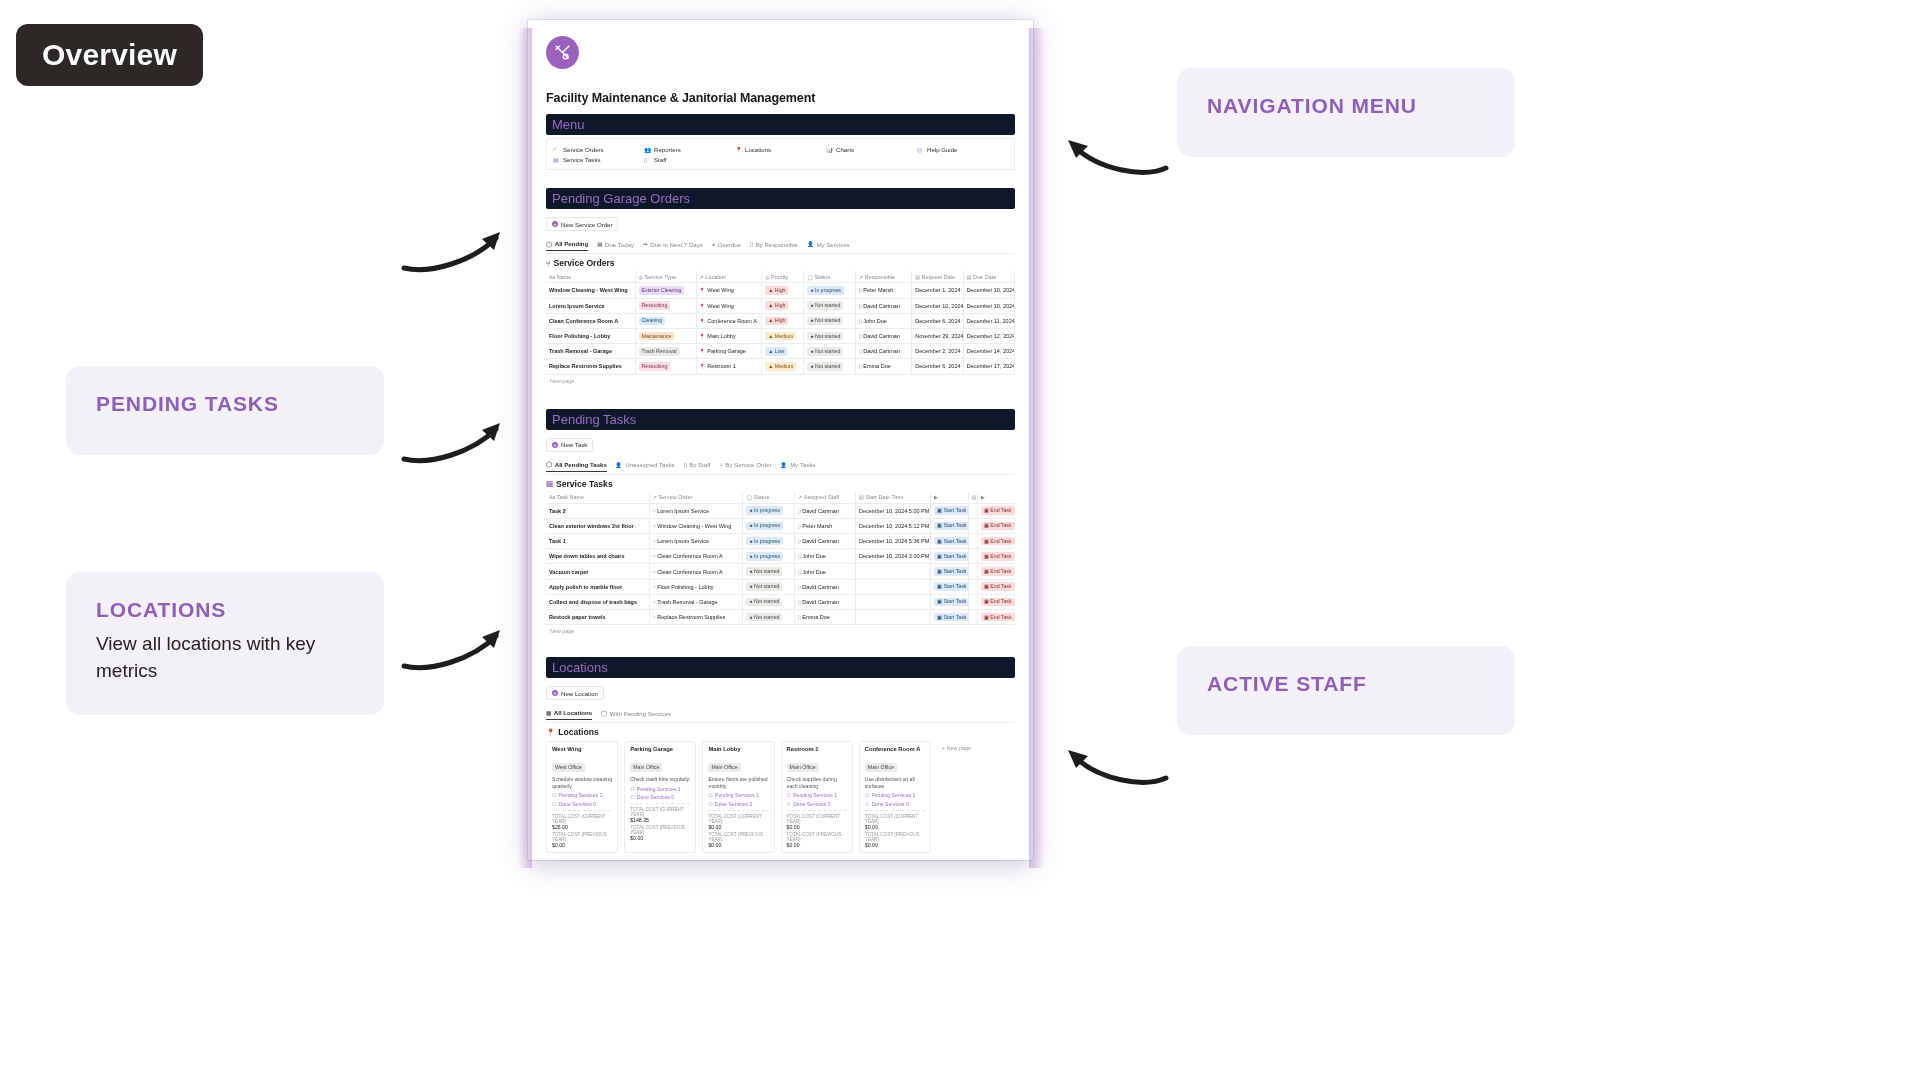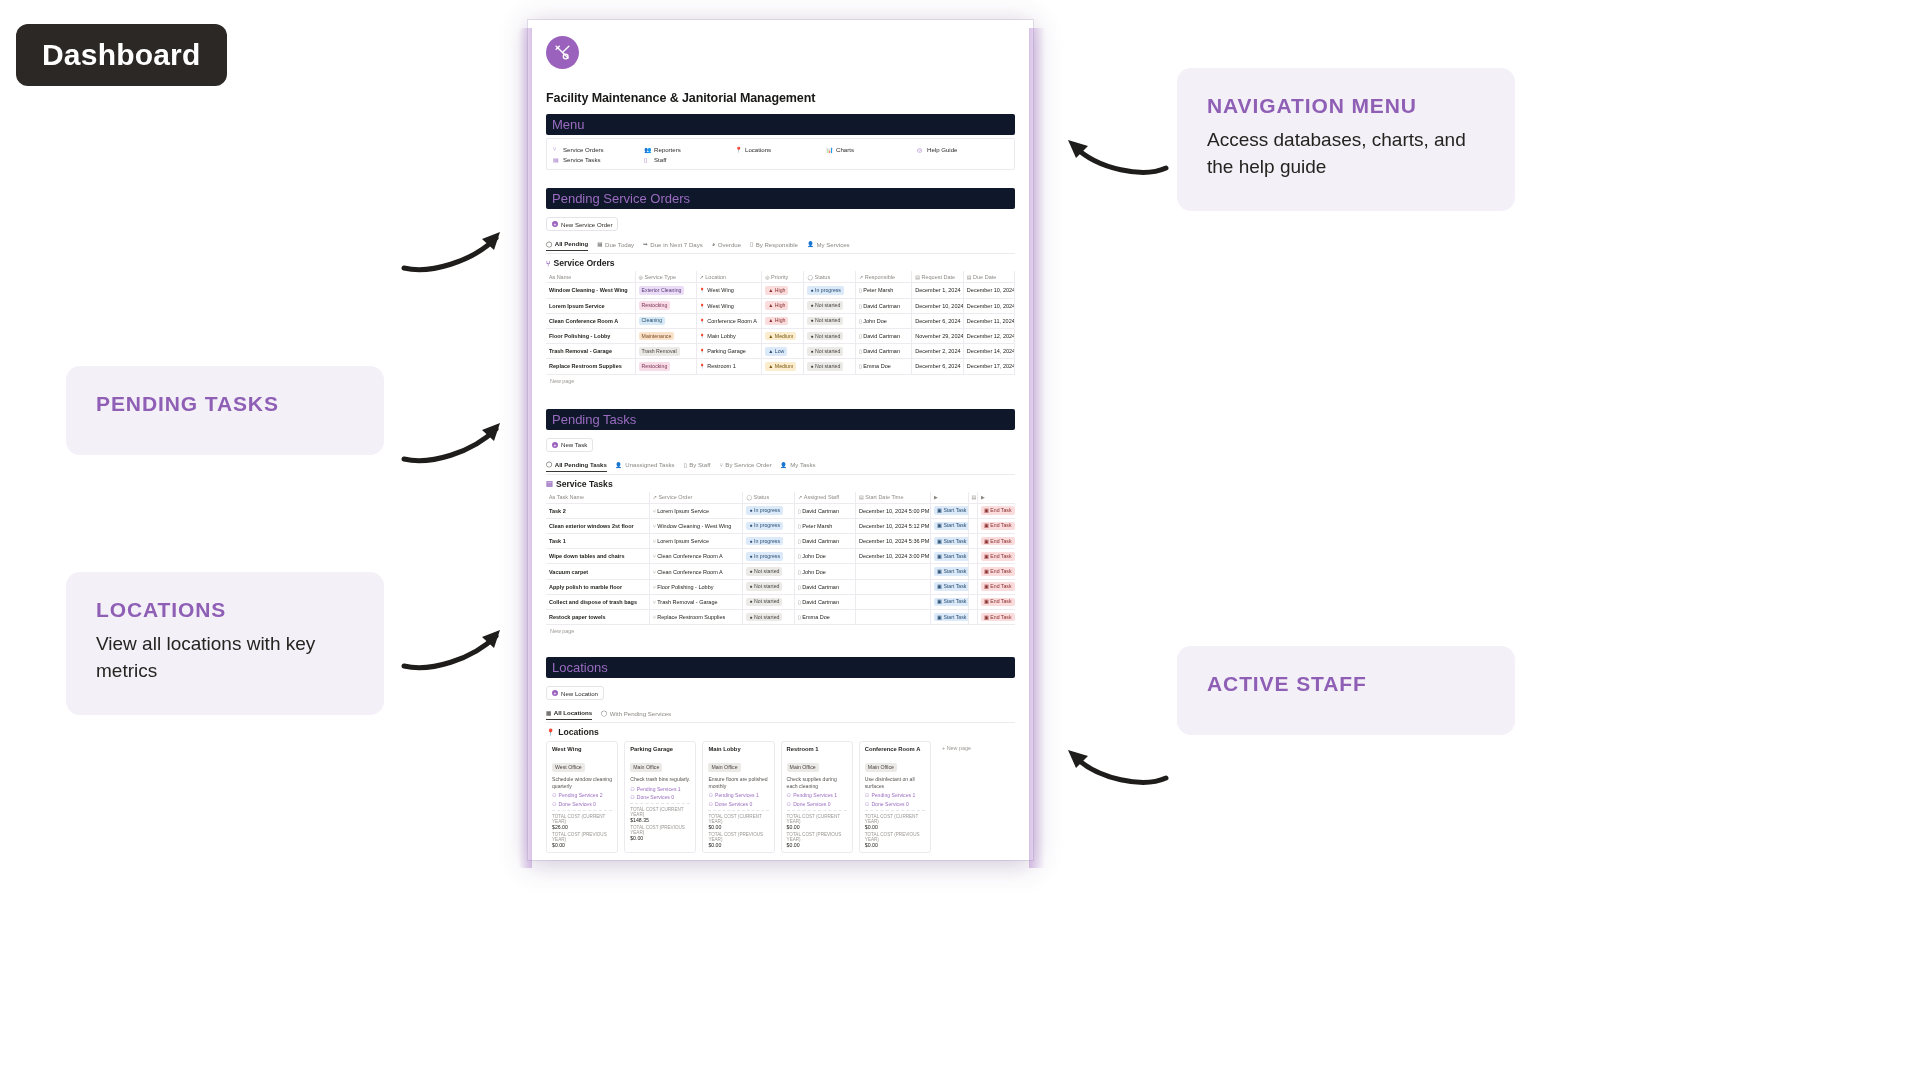--- a/index.html
+++ b/index.html
@@ -182,33 +182,32 @@
   .gcard .gval { font-size: 5.2px; color: #24231f; }
   .gnewpage {
     flex: 0 0 78px; font-size: 5.4px; color: #9b9894; padding: 4px 5px;
   }
 </style>
 </head>
 <body>
 
 <div class="stage">
 
-  <div class="dash-pill">Dashboard</div>
+  <div class="dash-pill">Overview</div>
 
   <div class="callout" style="left:66px; top:366px; width:318px;">
     <h3>PENDING TASKS</h3>
   </div>
   <div class="callout" style="left:66px; top:572px; width:318px;">
     <h3>LOCATIONS</h3>
     <p>View all locations with key metrics</p>
   </div>
 
   <div class="callout" style="left:1177px; top:68px; width:338px;">
     <h3>NAVIGATION MENU</h3>
-    <p>Access databases, charts, and the help guide</p>
   </div>
   <div class="callout" style="left:1177px; top:646px; width:338px;">
     <h3>ACTIVE STAFF</h3>
   </div>
 
   <svg class="arrow" style="left:400px; top:222px;" width="115" height="52" viewBox="0 0 115 52">
     <path d="M4 46 C30 52 72 40 96 16" stroke="#1f1d1b" stroke-width="5" fill="none" stroke-linecap="round"></path>
     <path d="M100 10 L94 28 L82 17 Z" fill="#1f1d1b"></path>
   </svg>
   <svg class="arrow" style="left:400px; top:413px;" width="115" height="52" viewBox="0 0 115 52">
@@ -280,21 +279,21 @@
       </div>
       <div class="menu-col">
         <div class="menu-item">
               <span class="ic">◎</span>
               <span>Help Guide</span>
             </div>
       </div>
     </div>
 
     
-    <div class="sec-bar">Pending Service Orders</div>
+    <div class="sec-bar">Pending Garage Orders</div>
     <div class="btn-new">
           <span class="plus">+</span>
           <span>New Service Order</span>
         </div>
     <div class="view-tabs">
       <div class="view-tab active">
             <span class="ic">◯</span>
             <span>All Pending</span>
           </div>
       <div class="view-tab">

